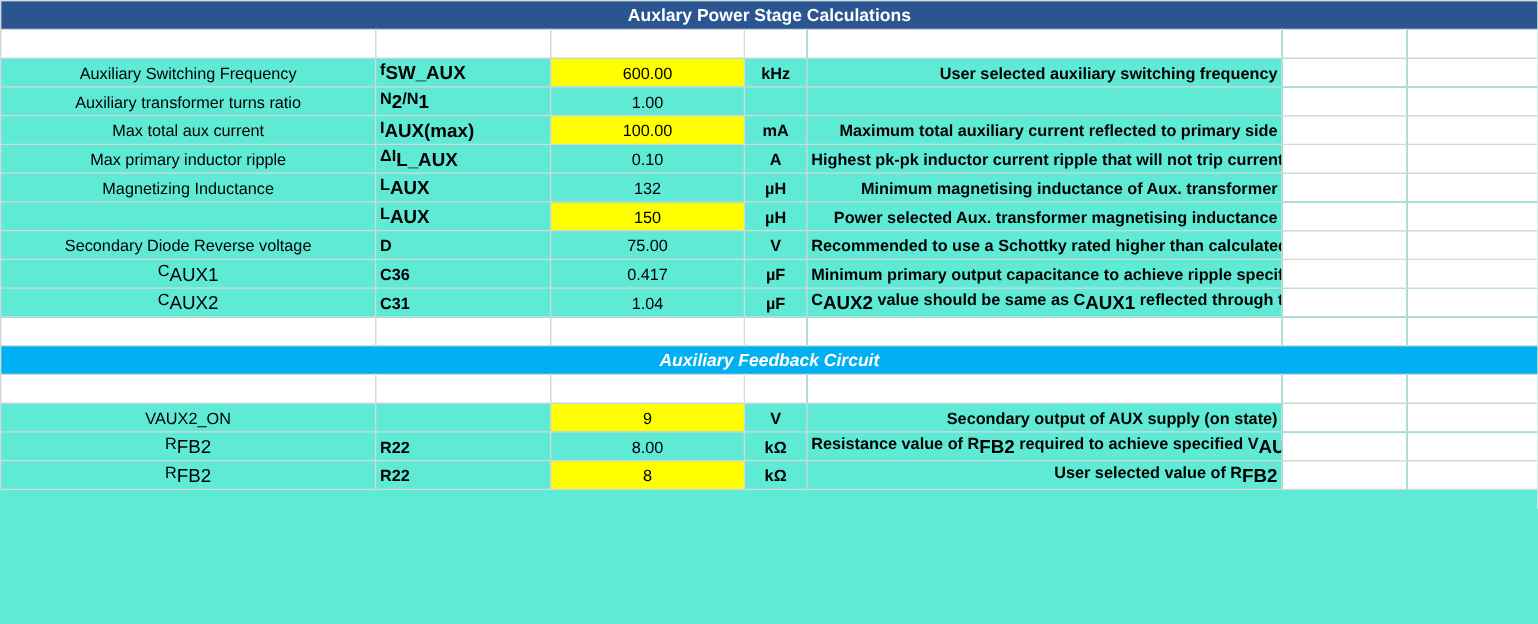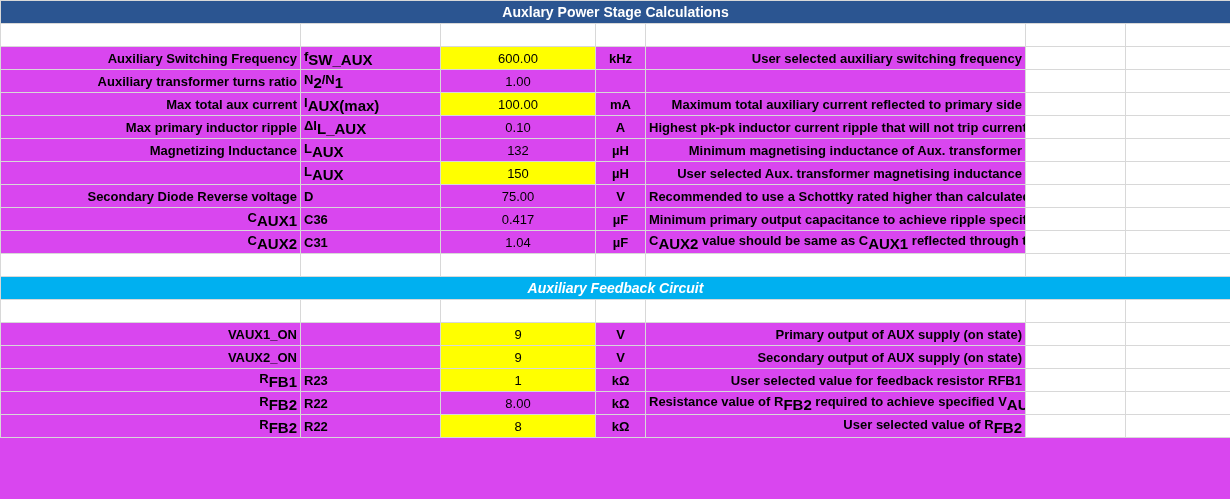--- a/index.html
+++ b/index.html
@@ -10,21 +10,21 @@
   body {
     font-family: "Liberation Sans", sans-serif;
     font-size: 13px;
     color: #000000;
   }
   #sheet {
     width: 1230px;
     height: 499px;
     position: relative;
     overflow: hidden;
-    background: #d946ef;
+    background: #5eead4;
   }
   table.grid {
     border-collapse: collapse;
     table-layout: fixed;
     width: 1230px;
   }
   table.grid td {
     border: 1px solid #d8d8d8;
     height: 22px;
     padding: 0 3px;
@@ -52,22 +52,22 @@
   .section-bar td {
     background: #00b0f0;
     color: #ffffff;
     font-weight: bold;
     font-style: italic;
     text-align: center;
     border: 1px solid #00b0f0;
     font-size: 14px;
   }
   .lbl {
-    font-weight: bold;
-    text-align: right;
+    font-weight: normal;
+    text-align: center;
   }
   .sym {
     font-weight: bold;
     text-align: left;
   }
   .val {
     text-align: center;
     font-weight: normal;
   }
   .val.input {
@@ -154,21 +154,21 @@
           <td class="unit">µH</td>
           <td class="desc">Minimum magnetising inductance of Aux. transformer</td>
           <td class="blank"></td>
           <td class="blank"></td>
         </tr>
         <tr>
           <td class="lbl"></td>
           <td class="sym">L<sub>AUX</sub></td>
           <td class="val input">150</td>
           <td class="unit">µH</td>
-          <td class="desc">User selected Aux. transformer magnetising inductance</td>
+          <td class="desc">Power selected Aux. transformer magnetising inductance</td>
           <td class="blank"></td>
           <td class="blank"></td>
         </tr>
         <tr>
           <td class="lbl">Secondary Diode Reverse voltage</td>
           <td class="sym">D</td>
           <td class="val">75.00</td>
           <td class="unit">V</td>
           <td class="desc">Recommended to use a Schottky rated higher than calculated value</td>
           <td class="blank"></td>
@@ -207,47 +207,29 @@
         <tr>
           <td class="blank"></td>
           <td class="blank"></td>
           <td class="blank"></td>
           <td class="blank"></td>
           <td class="blank"></td>
           <td class="blank"></td>
           <td class="blank"></td>
         </tr>
         <tr>
-          <td class="lbl">VAUX1_ON</td>
-          <td class="sym"></td>
-          <td class="val input">9</td>
-          <td class="unit">V</td>
-          <td class="desc">Primary output of AUX supply (on state)</td>
-          <td class="blank"></td>
-          <td class="blank"></td>
-        </tr>
-        <tr>
           <td class="lbl">VAUX2_ON</td>
           <td class="sym"></td>
           <td class="val input">9</td>
           <td class="unit">V</td>
           <td class="desc">Secondary output of AUX supply (on state)</td>
           <td class="blank"></td>
           <td class="blank"></td>
         </tr>
         <tr>
-          <td class="lbl">R<sub>FB1</sub></td>
-          <td class="sym">R23</td>
-          <td class="val input">1</td>
-          <td class="unit">kΩ</td>
-          <td class="desc">User selected value for feedback resistor RFB1</td>
-          <td class="blank"></td>
-          <td class="blank"></td>
-        </tr>
-        <tr>
           <td class="lbl">R<sub>FB2</sub></td>
           <td class="sym">R22</td>
           <td class="val">8.00</td>
           <td class="unit">kΩ</td>
           <td class="desc">Resistance value of R<sub>FB2</sub> required to achieve specified V<sub>AUX1_ON</sub> voltage</td>
           <td class="blank"></td>
           <td class="blank"></td>
         </tr>
         <tr>
           <td class="lbl">R<sub>FB2</sub></td>

